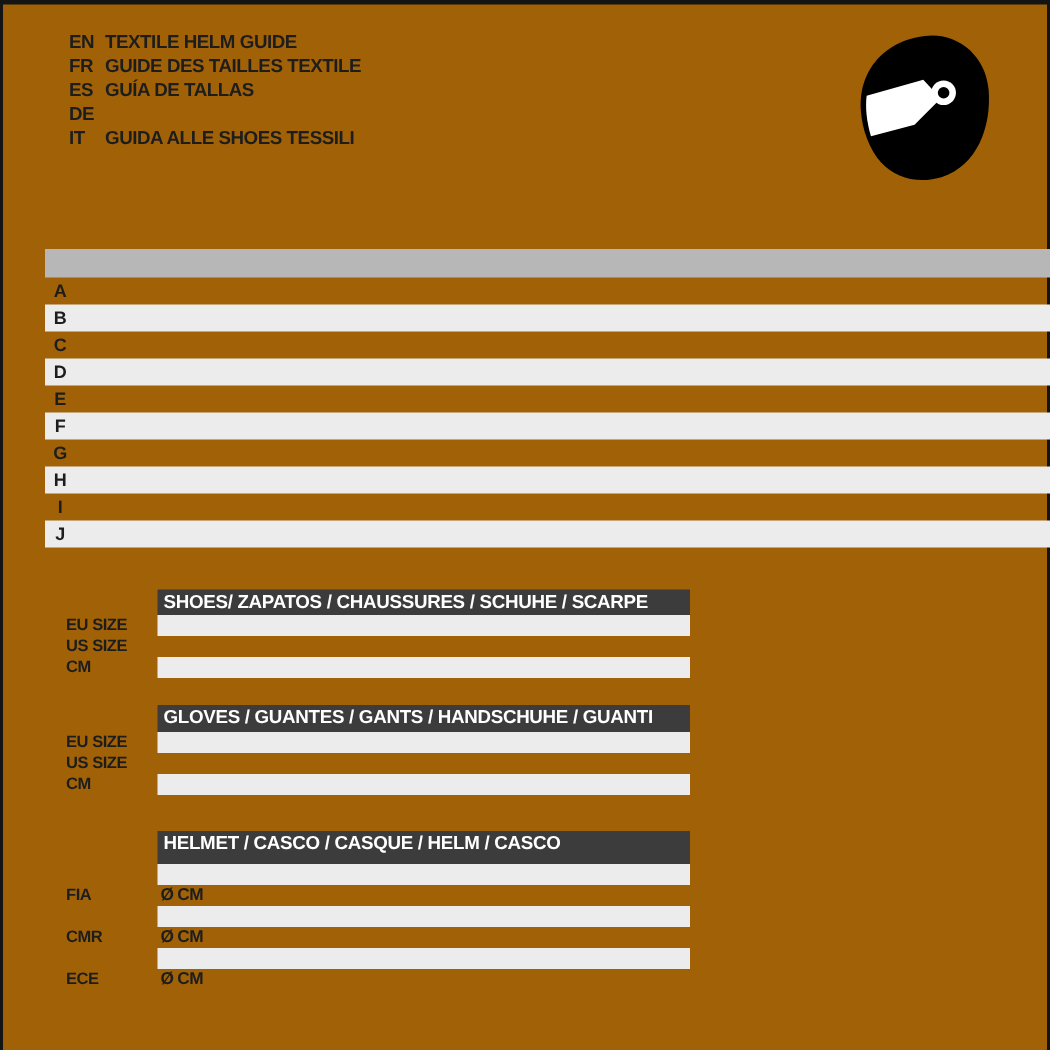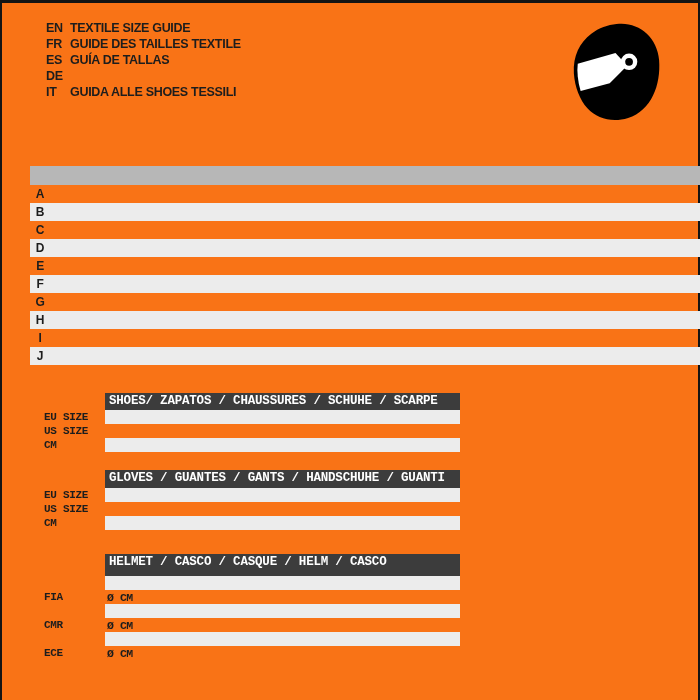--- a/index.html
+++ b/index.html
@@ -1,18 +1,18 @@
 <!DOCTYPE html>
 <html><head>
 <meta charset="utf-8">
 <style>
   * { margin:0; padding:0; box-sizing:border-box; }
   html,body { background:#fff; }
   body { font-family:"Liberation Sans", sans-serif; font-weight:bold; color:#1d1d1d; }
-  .page { position:relative; width:700px; height:700px; background:#f97316; overflow:hidden; letter-spacing:-0.3px; }
+  .page { position:relative; width:700px; height:700px; background:#a16207; overflow:hidden; letter-spacing:-0.3px; }
   .frame { position:absolute; inset:0; border-top:3px solid #141414; border-left:2px solid #141414; border-right:2px solid #141414; pointer-events:none; }
 
   
   .lang { position:absolute; left:46px; top:21px; }
   .lang-row { display:flex; font-size:12.5px; line-height:15.9px; }
   .lang-code { width:24px; flex:0 0 24px; }
 
   
   .helmet-icon { position:absolute; left:570px; top:20px; width:92px; height:104px; }
 
@@ -24,21 +24,21 @@
   .band-spacer-r { grid-column:span 1; }
   .band { grid-column:span 2; text-align:center; font-size:13px; line-height:20px; }
   .num-row { height:19px; background:#b7b7b7; align-items:center; }
   .num-cell { text-align:center; font-size:12px; }
   .st-body .data-row { height:18px; align-items:center; }
   .st-body .data-row:nth-child(even) { background:#ececec; }
   .row-letter { text-align:center; font-size:12px; }
   .cell { text-align:center; font-size:11.5px; letter-spacing:-0.45px; }
 
   
-  .btable { position:absolute; left:30px; width:430px;font-family:Liberation Mono, monospace; }
+  .btable { position:absolute; left:30px; width:430px; }
   .bt-header { margin-left:75px; background:#3c3c3c; color:#fff; font-size:12.5px; height:17px; line-height:17px; padding-left:4px; letter-spacing:-0.2px; }
   .bt-row { display:flex; height:14px; align-items:stretch; }
   .bt-label { flex:0 0 75px; padding-left:14px; font-size:11px; display:flex; align-items:center; }
   .bt-data { flex:1; display:grid; align-items:center; }
   .bt-data.striped { background:#ececec; }
   .shoes-table { top:393px; }
   .shoes-table .bt-data { grid-template-columns:repeat(15,1fr); }
   .gloves-table { top:470px; }
   .gloves-table .bt-header { height:18px; line-height:16px; }
   .gloves-table .bt-data { grid-template-columns:repeat(6,1fr); }
@@ -55,21 +55,21 @@
 </style>
 </head>
 <body>
 
 <div class="page">
   <div class="frame"></div>
 
   <div class="lang">
     <div class="lang-row">
         <span class="lang-code">EN</span>
-        <span class="lang-label">TEXTILE SIZE GUIDE</span>
+        <span class="lang-label">TEXTILE HELM GUIDE</span>
       </div>
       <div class="lang-row">
         <span class="lang-code">FR</span>
         <span class="lang-label">GUIDE DES TAILLES TEXTILE</span>
       </div>
       <div class="lang-row">
         <span class="lang-code">ES</span>
         <span class="lang-label">GUÍA DE TALLAS</span>
       </div>
       <div class="lang-row">

